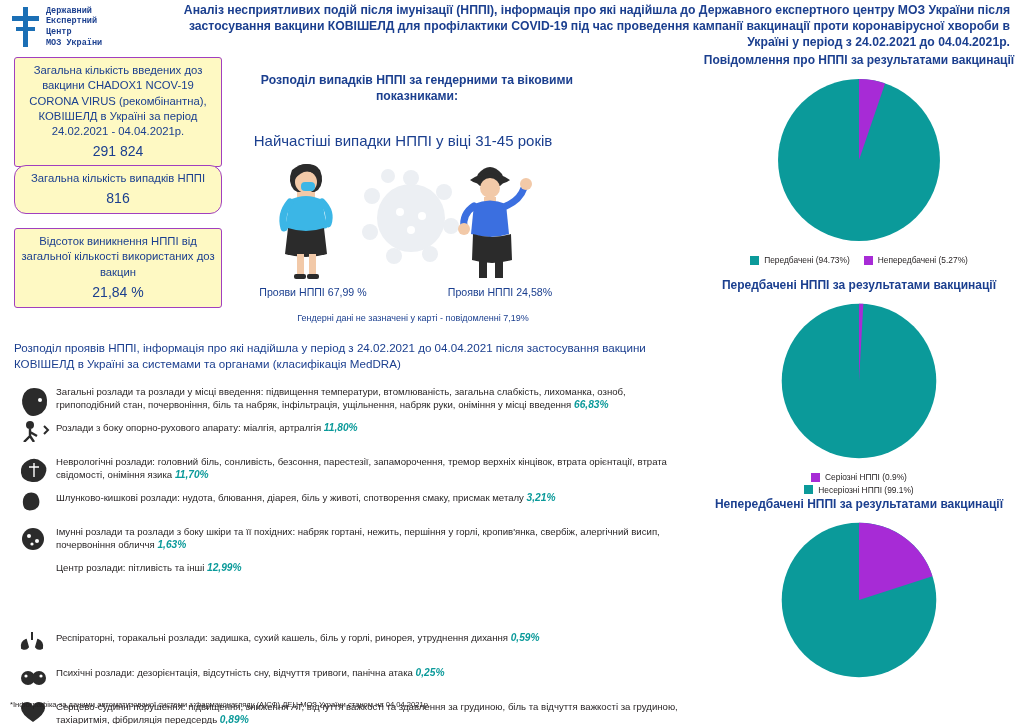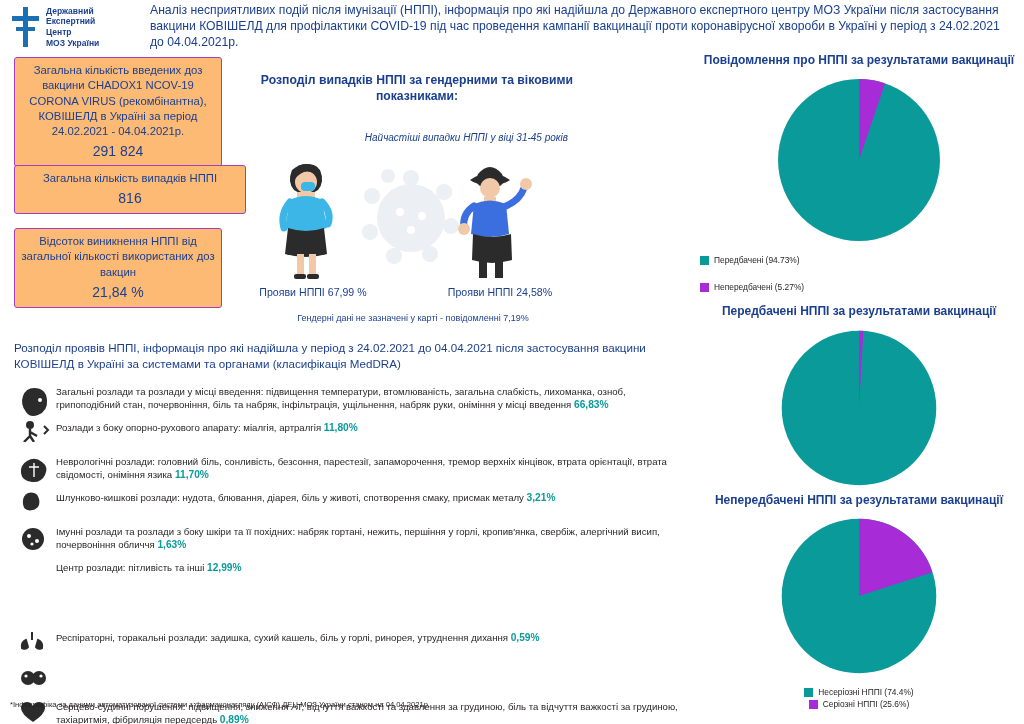--- a/index.html
+++ b/index.html
@@ -8,51 +8,51 @@
     width:1024px; height:724px;
     background:#ffffff;
     font-family:"Liberation Sans", sans-serif;
     color:#231f20;
     position:relative;
     overflow:hidden;
   }
   
   .logo {
     position:absolute; left:10px; top:4px; width:140px; height:46px;
-    display:flex; align-items:center; gap:6px;
+    display:flex; align-items:center; gap:6px;font-family:Liberation Mono, monospace;
   }
   .logo .mark { width:30px; height:40px; position:relative; flex:0 0 30px; }
   .logo .mark span { position:absolute; background:#1b6fb5; }
   .logo .mark .v1 { left:13px; top:0; width:5px; height:40px; }
   .logo .mark .v2 { left:2px; top:9px; width:27px; height:5px; }
   .logo .mark .v3 { left:6px; top:20px; width:19px; height:4px; }
   .logo .txt { font-size:8.5px; font-weight:bold; color:#1b3f8f; line-height:1.25; }
   .title {
     position:absolute; left:150px; top:2px; width:860px;
-    text-align:left; font-size:12.2px; font-weight:normal; color:#1b3f8f;
+    text-align:right; font-size:12.2px; font-weight:bold; color:#1b3f8f;
     line-height:1.32;
   }
   
   .statbox {
     position:absolute; border:1.5px solid #a13fbf; border-radius:3px;
     text-align:center; color:#1b3f8f; font-size:11.3px; line-height:1.35;
-    padding:5px 6px; background:#fdba74;
+    padding:5px 6px; background:#fef9c3;
   }
   .statbox .big { font-size:14px; margin-top:3px; }
   #box1 { left:14px; top:57px; width:208px; }
-  #box2 { left:14px; top:165px; width:232px; }
+  #box2 { left:14px; top:165px; width:208px;border-radius:12px; }
   #box3 { left:14px; top:228px; width:208px; }
   
   .gender-title {
     position:absolute; left:252px; top:72px; width:330px; text-align:center;
     font-size:12.2px; font-weight:bold; color:#1b3f8f; line-height:1.35;
   }
   .gender-sub {
-    position:absolute; left:238px; top:132px; width:330px; text-align:right;
-    font-size:10px; color:#1b3f8f;font-style:italic;
+    position:absolute; left:238px; top:132px; width:330px; text-align:center;
+    font-size:15px; color:#1b3f8f;
   }
   .figs { position:absolute; left:238px; top:150px; width:340px; height:130px; }
   .fig-caption {
     position:absolute; font-size:10.6px; color:#1b3f8f;
   }
   #fcap-left { left:243px; top:286px; width:140px; text-align:center; }
   #fcap-right { left:420px; top:286px; width:160px; text-align:center; }
   .gender-note {
     position:absolute; left:238px; top:313px; width:350px; text-align:center;
     font-size:9px; color:#1b3f8f;
@@ -61,38 +61,38 @@
   .med-title {
     position:absolute; left:14px; top:340px; width:660px;
     font-size:11.6px; font-weight:normal; color:#1b3f8f; line-height:1.4;
   }
   .med-list { position:absolute; left:14px; top:385px; width:672px; }
   .med-row { display:flex; align-items:flex-start; margin-bottom:1px; }
   .med-icon { flex:0 0 42px; height:34px; position:relative; }
   .med-text {
     font-size:9.6px; color:#231f20; line-height:1.3; padding-top:1px;
   }
-  .med-text b { color:#0b9a9a; font-size:10.2px; }
+  .med-text b { color:#0b9a9a; font-size:10.2px;font-style:italic; }
   .footnote {
     position:absolute; left:10px; top:700px; font-size:7.6px; color:#231f20;
   }
   
   .pie-col { position:absolute; left:700px; top:52px; width:318px; }
   .pie-title {
     text-align:center; font-size:12px; font-weight:bold; color:#1b3f8f;
     line-height:1.35; margin-bottom:4px;
   }
   .pie-wrap { display:flex; justify-content:center; }
   .legend { margin-top:6px; }
   .legend-row {
     display:flex; align-items:center; justify-content:center;
     gap:5px; font-size:8.4px; color:#231f20; line-height:1.5;
   }
   .legend-row .sw { width:9px; height:9px; display:inline-block; }
-  .legend-inline { display:flex; justify-content:center; gap:14px;flex-direction:column; }
+  .legend-inline { display:flex; justify-content:center; gap:14px; }
   .legend-inline .legend-row { justify-content:flex-start; }
 </style>
 </head>
 <body>
 
 <div class="logo">
   <div class="mark">
     <span class="v1"></span>
       <span class="v2"></span>
       <span class="v3"></span>
@@ -278,20 +278,24 @@
 
   <div class="med-row">
     <div class="med-icon">
       <svg width="40" height="26" viewBox="0 0 40 26">
           <circle cx="14" cy="13" r="7" fill="#2b2b2b"></circle>
           <circle cx="25" cy="13" r="7" fill="#2b2b2b"></circle>
           <circle cx="12" cy="11" r="1.6" fill="#fff"></circle>
           <circle cx="27" cy="11" r="1.6" fill="#fff"></circle>
         </svg>
     </div>
+    <div class="med-text">
+      <span>Психічні розлади: дезорієнтація, відсутність сну, відчуття тривоги, панічна атака</span>
+      <b>0,25%</b>
+    </div>
   </div>
 
   <div class="med-row">
     <div class="med-icon">
       <svg width="40" height="26" viewBox="0 0 40 26">
           <path d="M19 22 q-12 -8 -12 -14 q0 -6 6 -6 q4 0 6 4 q2 -4 6 -4 q6 0 6 6 q0 6 -12 14z" fill="#2b2b2b"></path>
         </svg>
     </div>
     <div class="med-text">
       <span>Серцево-судинні порушення: підвищення, зниження АТ, відчуття важкості та здавлення за грудиною, біль та відчуття важкості  за грудиною, тахіаритмія, фібриляція передсердь</span>
@@ -326,35 +330,35 @@
   </div>
 
   <div style="margin-top:10px">
     <div class="pie-title">Передбачені НППІ за результатами вакцинації</div>
     <div class="pie-wrap">
       <svg width="168" height="168" viewBox="0 0 100 100">
         <circle cx="50" cy="50" r="46" fill="#0b9a9a"></circle>
         <path d="M50 50 L50 4 A46 46 0 0 1 52.6 4.07 Z" fill="#a72bd6"></path>
       </svg>
     </div>
+    <div class="legend">
+      <div class="legend-row">
+        <span class="sw" style="background:#a72bd6"></span>
+        <span>Серіозні НППІ (0.9%)</span>
+      </div>
+      <div class="legend-row">
+        <span class="sw" style="background:#0b9a9a"></span>
+        <span>Несеріозні НППІ (99.1%)</span>
+      </div>
+    </div>
   </div>
 
   <div style="">
     <div class="pie-title">Непередбачені НППІ за результатами вакцинації</div>
     <div class="pie-wrap">
       <svg width="168" height="168" viewBox="0 0 100 100">
         <circle cx="50" cy="50" r="46" fill="#0b9a9a"></circle>
         <path d="M50 50 L50 4 A46 46 0 0 1 93.7 35.8 Z" fill="#a72bd6"></path>
       </svg>
     </div>
-    <div class="legend">
-      <div class="legend-row">
-        <span class="sw" style="background:#0b9a9a"></span>
-        <span>Несеріозні НППІ (74.4%)</span>
-      </div>
-      <div class="legend-row">
-        <span class="sw" style="background:#a72bd6"></span>
-        <span>Серіозні НППІ (25.6%)</span>
-      </div>
-    </div>
   </div>
 
 </div>
 
 </body></html>

